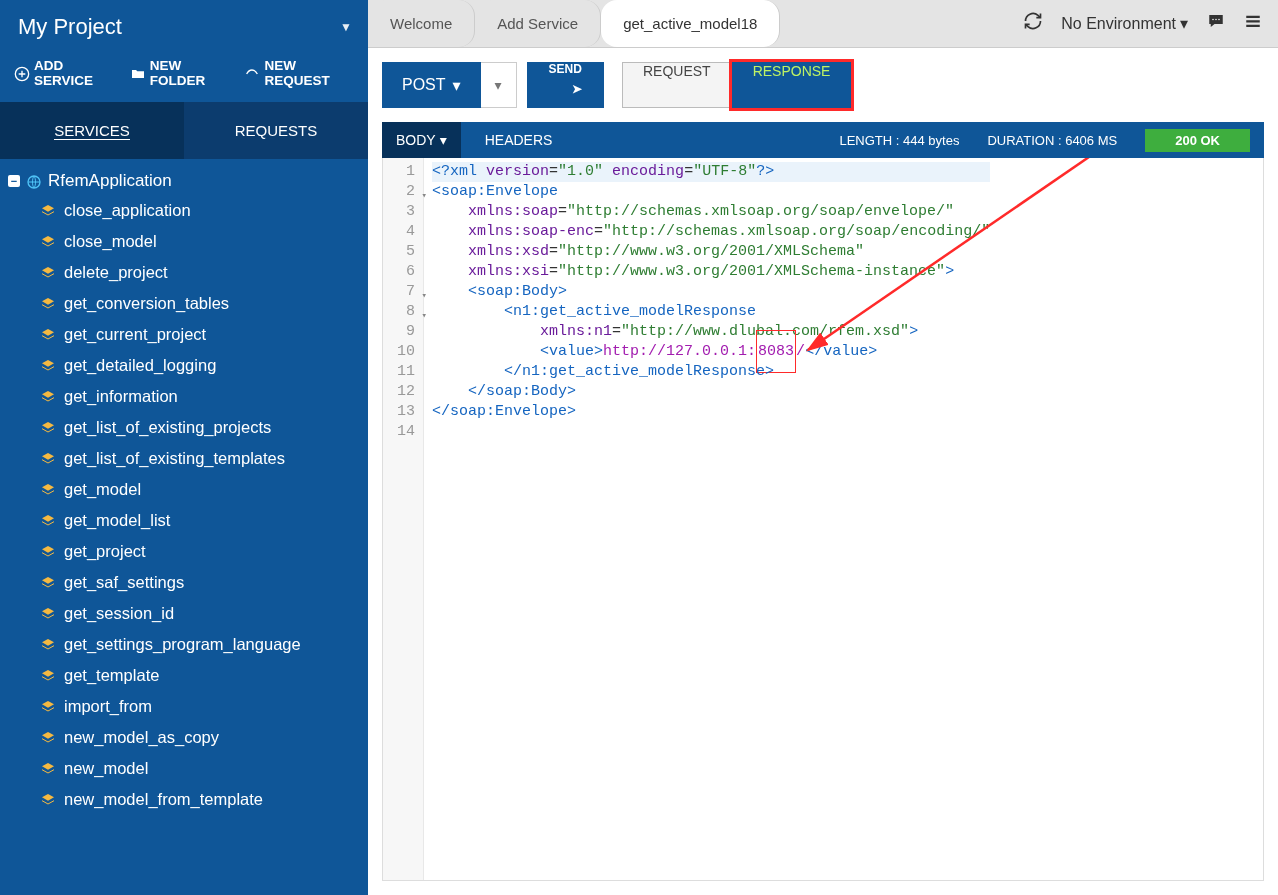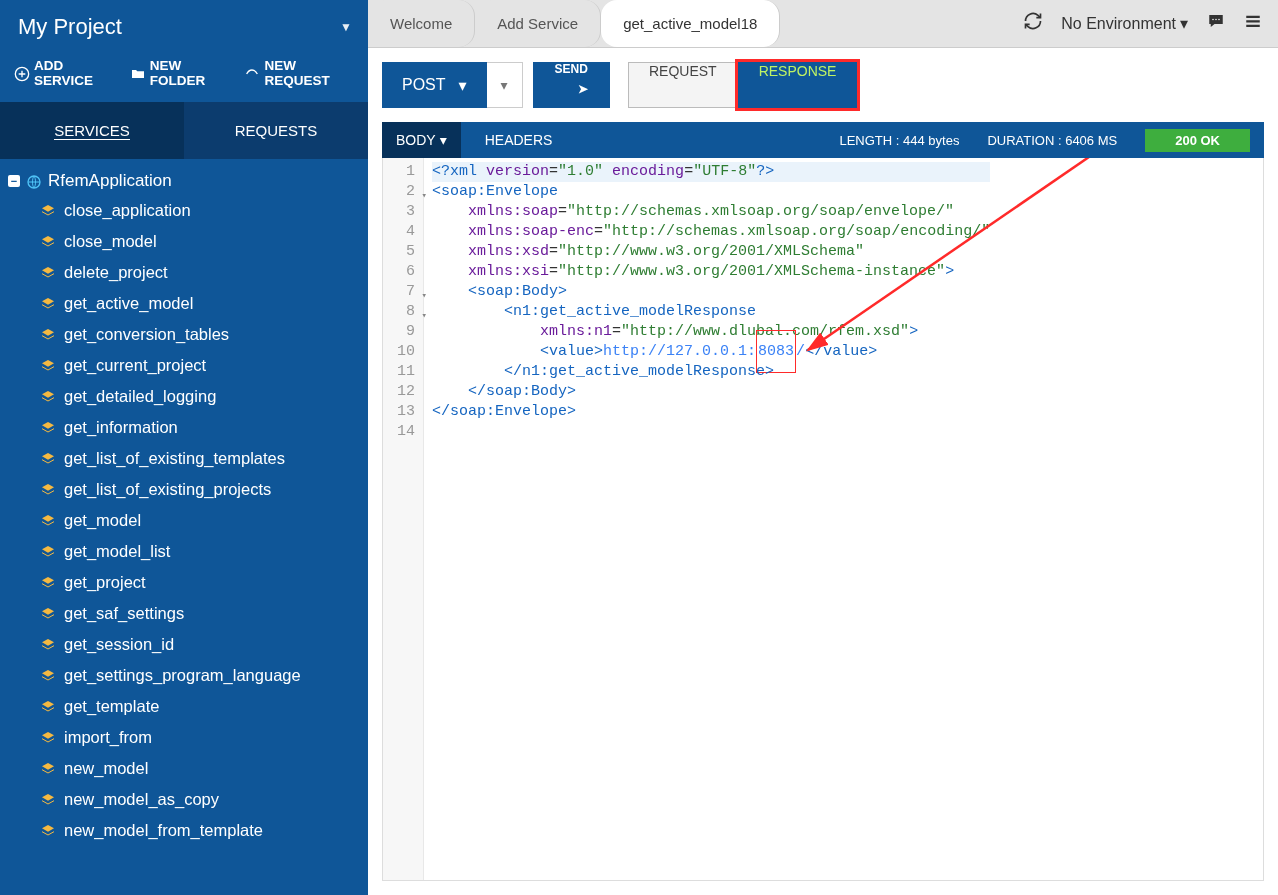--- a/index.html
+++ b/index.html
@@ -39,21 +39,21 @@
 .topbar { display: flex; align-items: center; background: #e4e4e4; border-bottom: 1px solid #ccc; height: 48px; }
 .topbar-tabs { display: flex; height: 100%; }
 .top-tab { padding: 0 22px; display: flex; align-items: center; border-right: 1px solid #ccc; font-size: 15px; color: #555; cursor: pointer; background: #e4e4e4; border-radius: 16px; }
 .top-tab.active { background: #fff; color: #333; }
 .topbar-right { margin-left: auto; display: flex; align-items: center; gap: 18px; padding-right: 16px; color: #333; }
 .refresh-icon { font-size: 18px; cursor: pointer; }
 .env-select { display: flex; align-items: center; gap: 4px; font-size: 16px; cursor: pointer; }
 .chat-icon, .menu-icon { font-size: 18px; cursor: pointer; }
 
 .request-row { display: flex; align-items: stretch; gap: 0; padding: 14px 14px; background: #fff; }
-.method-btn { background: #0f5698; color: #fff; border: none; padding: 0 20px; font-size: 16px; display: flex; align-items: center; gap: 13px; cursor: pointer; height: 46px; }
+.method-btn { background: #0f5698; color: #fff; border: none; padding: 0 20px; font-size: 16px; display: flex; align-items: center; gap: 7px; cursor: pointer; height: 46px; }
 .url-input { flex: 1; border: 1px solid #ccc; border-left: none; padding: 0 14px; font-size: 17px; color: #555; height: 46px; outline: none; }
 .url-caret { border: 1px solid #ccc; border-left: none; width: 36px; display: flex; align-items: center; justify-content: center; color: #777; cursor: pointer; height: 46px; }
 .send-btn { background: #0f5698; color: #fff; border: none; padding: 0 22px; font-size: 12px; font-weight: 600; cursor: pointer; height: 46px; margin-left: 10px; display: flex; align-items: flex-end; gap: 6px; flex-direction: column; }
 .reqres-toggle { display: flex; margin-left: 18px; }
 .reqres-btn { border: 1px solid #bbb; background: #f4f4f4; padding: 0 20px; font-size: 14px; color: #444; height: 46px; cursor: pointer; display: flex; align-items: flex-start; }
 .reqres-btn.active { background: #0f5698; color: #bef264; border-color: #0f5698; }
 .response-highlight { outline: 3px solid #ff2a2a; }
 
 .body-bar { display: flex; align-items: center; background: #0f5698; color: #fff; height: 36px; padding: 0 14px 0 0; margin: 0 14px; gap: 24px; }
 .body-tab { background: #07315a; padding: 0 14px; height: 100%; display: flex; align-items: center; gap: 4px; font-size: 14px; cursor: pointer; justify-content: space-between; }
@@ -63,21 +63,21 @@
 
 .code-area { flex: 1; margin: 0 14px 14px 14px; border: 1px solid #ddd; border-top: none; display: flex; font-family: Consolas, "Courier New", monospace; font-size: 15px; background: #fff; overflow: auto; position: relative; }
 .gutter { background: #f7f7f7; border-right: 1px solid #e8e8e8; color: #999; text-align: right; padding: 4px 8px 4px 14px; user-select: none; line-height: 20px; }
 .gutter div { height: 20px; position: relative; }
 .fold { position: absolute; right: -12px; top: 4px; font-size: 9px; color: #888; }
 .code { padding: 4px 8px; line-height: 20px; white-space: pre; position: relative; }
 .code .row { height: 20px; }
 .tag { color: #1565c0; }
 .attr { color: #6a1b9a; }
 .str { color: #2e7d32; }
-.txt { color: #3b82f6; }
+.txt { color: #a21caf; }
 .cursor-line { background: #eaf3fb; }
 .port-box { border: 1px solid #ff2a2a; padding: 12px 1px; }
 
 .annotation-arrow { position: absolute; pointer-events: none; }
 
 svg.icon-svg { width: 16px; height: 16px; fill: currentColor; vertical-align: middle; }
 </style>
 </head>
 <body>
 
@@ -150,27 +150,20 @@
                 <path d="M12 3l9 5-9 5-9-5 9-5z" fill="currentColor"></path>
                 <path d="M3 13l9 5 9-5" fill="none" stroke="currentColor" stroke-width="1.5"></path>
               </svg></span>
             <span>delete_project</span>
           </div>
           <div class="tree-item">
             <span class="layer-icon"><svg class="icon-svg" viewBox="0 0 24 24">
                 <path d="M12 3l9 5-9 5-9-5 9-5z" fill="currentColor"></path>
                 <path d="M3 13l9 5 9-5" fill="none" stroke="currentColor" stroke-width="1.5"></path>
               </svg></span>
-            <span>get_active_model</span>
-          </div>
-          <div class="tree-item">
-            <span class="layer-icon"><svg class="icon-svg" viewBox="0 0 24 24">
-                <path d="M12 3l9 5-9 5-9-5 9-5z" fill="currentColor"></path>
-                <path d="M3 13l9 5 9-5" fill="none" stroke="currentColor" stroke-width="1.5"></path>
-              </svg></span>
             <span>get_conversion_tables</span>
           </div>
           <div class="tree-item">
             <span class="layer-icon"><svg class="icon-svg" viewBox="0 0 24 24">
                 <path d="M12 3l9 5-9 5-9-5 9-5z" fill="currentColor"></path>
                 <path d="M3 13l9 5 9-5" fill="none" stroke="currentColor" stroke-width="1.5"></path>
               </svg></span>
             <span>get_current_project</span>
           </div>
           <div class="tree-item">
@@ -185,34 +178,34 @@
                 <path d="M12 3l9 5-9 5-9-5 9-5z" fill="currentColor"></path>
                 <path d="M3 13l9 5 9-5" fill="none" stroke="currentColor" stroke-width="1.5"></path>
               </svg></span>
             <span>get_information</span>
           </div>
           <div class="tree-item">
             <span class="layer-icon"><svg class="icon-svg" viewBox="0 0 24 24">
                 <path d="M12 3l9 5-9 5-9-5 9-5z" fill="currentColor"></path>
                 <path d="M3 13l9 5 9-5" fill="none" stroke="currentColor" stroke-width="1.5"></path>
               </svg></span>
+            <span>get_list_of_existing_projects</span>
+          </div>
+          <div class="tree-item">
+            <span class="layer-icon"><svg class="icon-svg" viewBox="0 0 24 24">
+                <path d="M12 3l9 5-9 5-9-5 9-5z" fill="currentColor"></path>
+                <path d="M3 13l9 5 9-5" fill="none" stroke="currentColor" stroke-width="1.5"></path>
+              </svg></span>
             <span>get_list_of_existing_templates</span>
           </div>
           <div class="tree-item">
             <span class="layer-icon"><svg class="icon-svg" viewBox="0 0 24 24">
                 <path d="M12 3l9 5-9 5-9-5 9-5z" fill="currentColor"></path>
                 <path d="M3 13l9 5 9-5" fill="none" stroke="currentColor" stroke-width="1.5"></path>
               </svg></span>
-            <span>get_list_of_existing_projects</span>
-          </div>
-          <div class="tree-item">
-            <span class="layer-icon"><svg class="icon-svg" viewBox="0 0 24 24">
-                <path d="M12 3l9 5-9 5-9-5 9-5z" fill="currentColor"></path>
-                <path d="M3 13l9 5 9-5" fill="none" stroke="currentColor" stroke-width="1.5"></path>
-              </svg></span>
             <span>get_model</span>
           </div>
           <div class="tree-item">
             <span class="layer-icon"><svg class="icon-svg" viewBox="0 0 24 24">
                 <path d="M12 3l9 5-9 5-9-5 9-5z" fill="currentColor"></path>
                 <path d="M3 13l9 5 9-5" fill="none" stroke="currentColor" stroke-width="1.5"></path>
               </svg></span>
             <span>get_model_list</span>
           </div>
           <div class="tree-item">
@@ -255,28 +248,28 @@
                 <path d="M12 3l9 5-9 5-9-5 9-5z" fill="currentColor"></path>
                 <path d="M3 13l9 5 9-5" fill="none" stroke="currentColor" stroke-width="1.5"></path>
               </svg></span>
             <span>import_from</span>
           </div>
           <div class="tree-item">
             <span class="layer-icon"><svg class="icon-svg" viewBox="0 0 24 24">
                 <path d="M12 3l9 5-9 5-9-5 9-5z" fill="currentColor"></path>
                 <path d="M3 13l9 5 9-5" fill="none" stroke="currentColor" stroke-width="1.5"></path>
               </svg></span>
+            <span>new_model_as_copy</span>
+          </div>
+          <div class="tree-item">
+            <span class="layer-icon"><svg class="icon-svg" viewBox="0 0 24 24">
+                <path d="M12 3l9 5-9 5-9-5 9-5z" fill="currentColor"></path>
+                <path d="M3 13l9 5 9-5" fill="none" stroke="currentColor" stroke-width="1.5"></path>
+              </svg></span>
             <span>new_model</span>
-          </div>
-          <div class="tree-item">
-            <span class="layer-icon"><svg class="icon-svg" viewBox="0 0 24 24">
-                <path d="M12 3l9 5-9 5-9-5 9-5z" fill="currentColor"></path>
-                <path d="M3 13l9 5 9-5" fill="none" stroke="currentColor" stroke-width="1.5"></path>
-              </svg></span>
-            <span>new_model_as_copy</span>
           </div>
           <div class="tree-item">
             <span class="layer-icon"><svg class="icon-svg" viewBox="0 0 24 24">
                 <path d="M12 3l9 5-9 5-9-5 9-5z" fill="currentColor"></path>
                 <path d="M3 13l9 5 9-5" fill="none" stroke="currentColor" stroke-width="1.5"></path>
               </svg></span>
             <span>new_model_from_template</span>
           </div>
         </div>
     </div>

